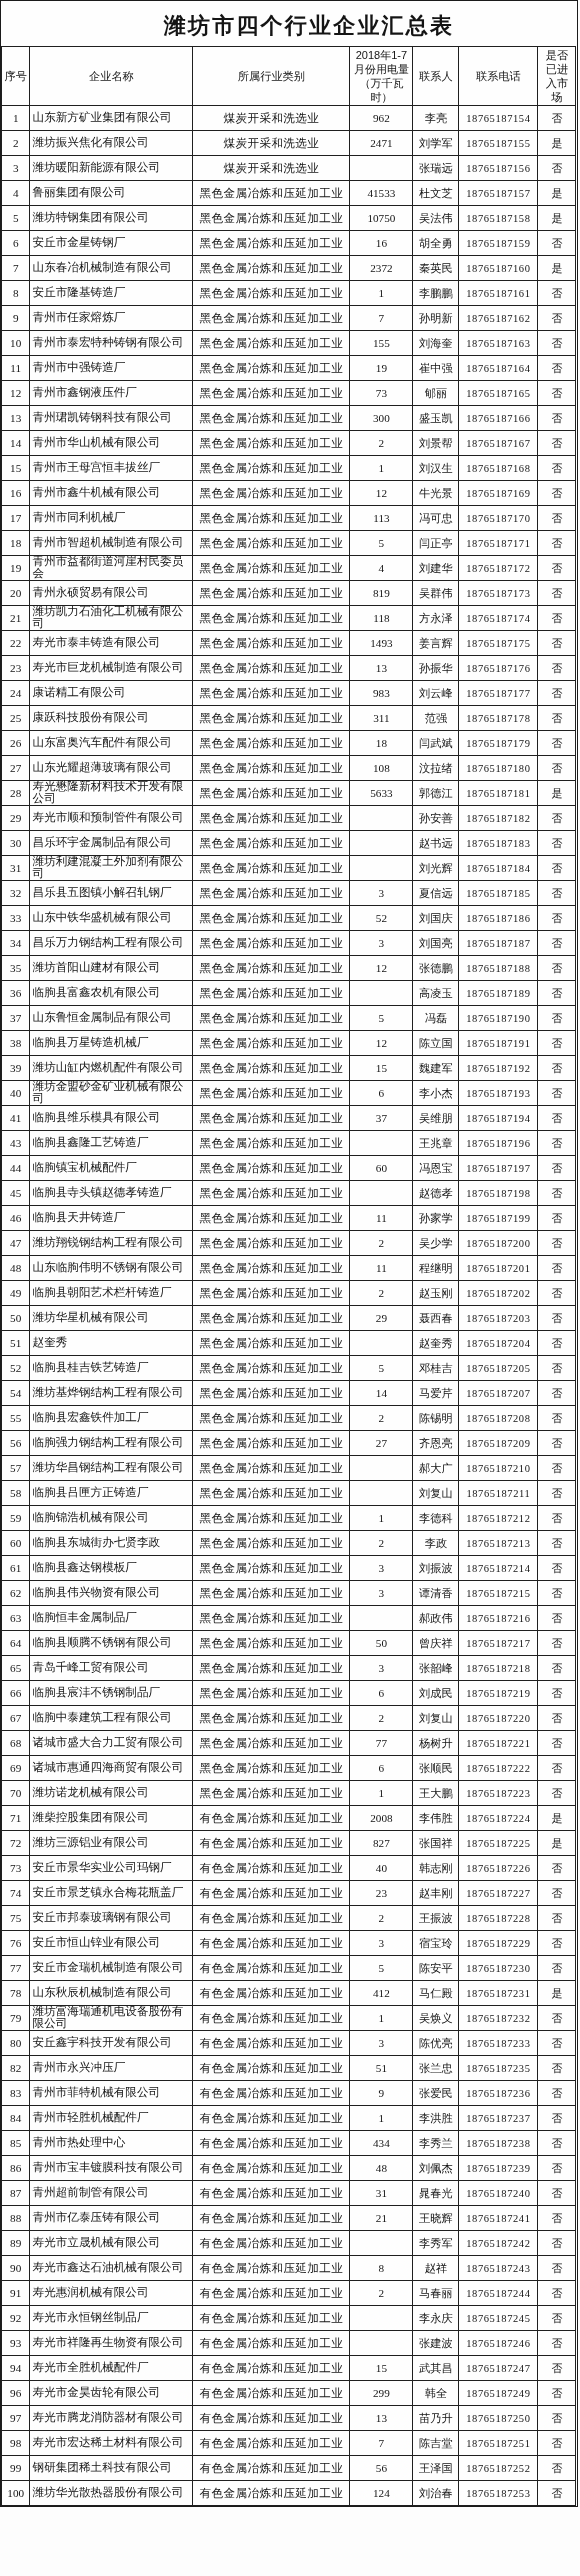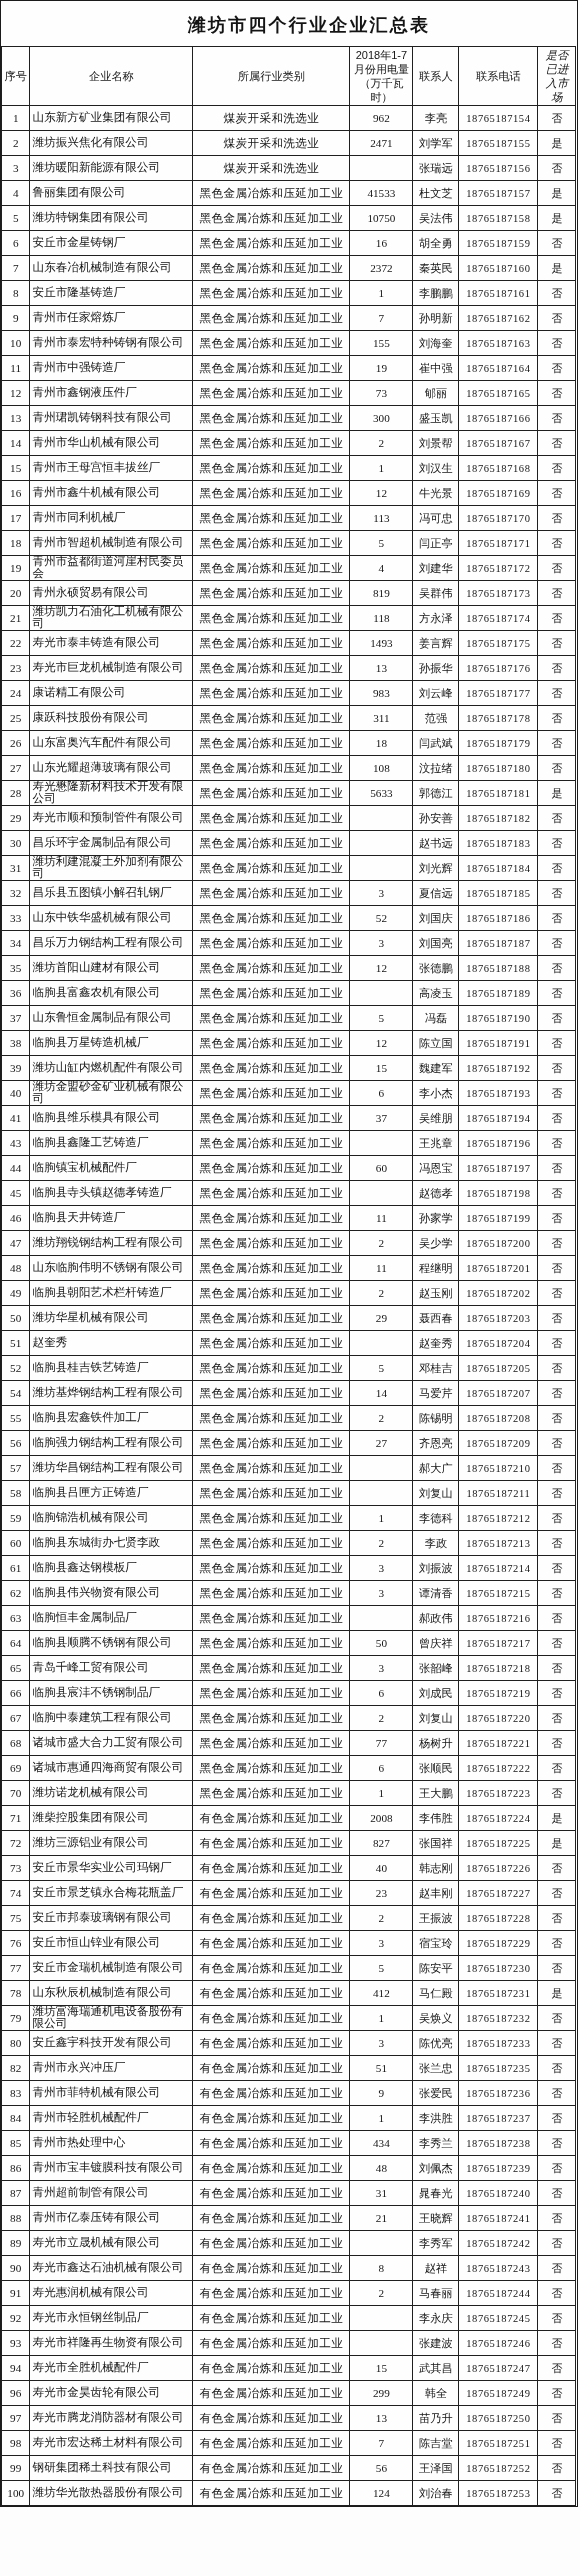--- a/index.html
+++ b/index.html
@@ -13,21 +13,21 @@
     width: 578px;
     margin: 0;
     background: #fefefe;
     border: 1.5px solid #1b1b1b;
     box-sizing: border-box;
   }
   .title-band {
     height: 45px;
     line-height: 49px;
     text-align: center;
-    font-size: 18px;
+    font-size: 22px;
     font-weight: bold;
     letter-spacing: 2.2px;
     overflow: hidden;
     white-space: nowrap;
     padding-left: 40px;
   }
   table.main {
     width: 575px;
     table-layout: fixed;
     border-collapse: collapse;
@@ -51,21 +51,21 @@
   }
   thead th {
     height: 53px;
     font-family: "Liberation Sans", "DejaVu Sans", sans-serif;
     font-weight: normal;
     font-size: 11.2px;
     line-height: 14.2px;
     padding: 0.7px 1.5px;
   }
   thead th.h-power { font-size: 11px; }
-  thead th.h-market { padding: 0.7px 4.5px; font-style: italic; }
+  thead th.h-market { padding: 0.7px 4.5px; }
 
   tbody tr { height: 25px; }
   tbody td { font-size: 11.6px; }
 
   td.col-seq { font-size: 11.2px; }
   td.col-company {
     text-align: left;
     padding-left: 2.2px;
     padding-right: 0;
     line-height: 12px;

